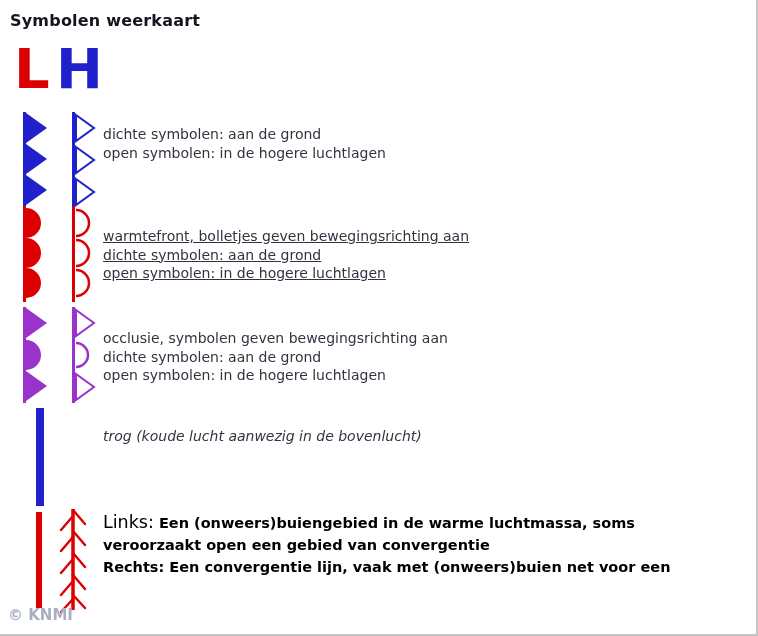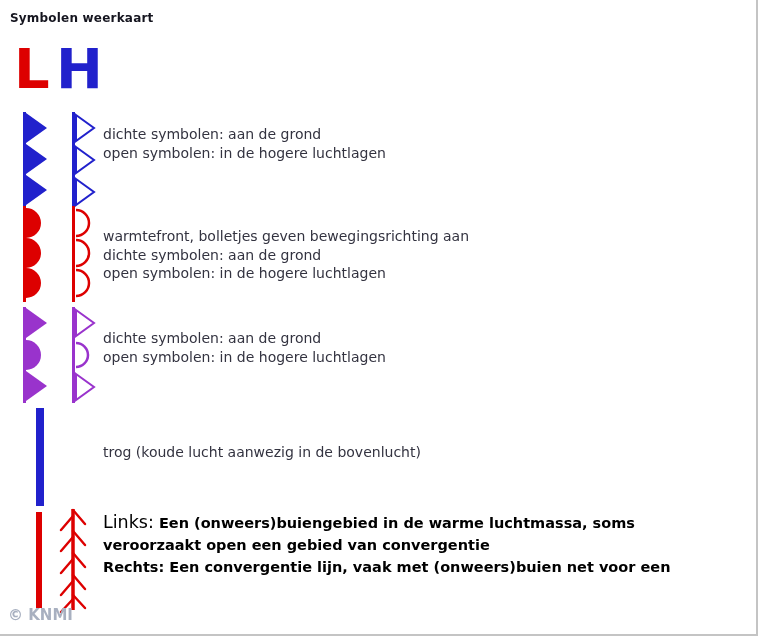--- a/index.html
+++ b/index.html
@@ -8,21 +8,21 @@
     width:758px; height:636px;
     background:var(--bg,#fff);
     border-right:2px solid var(--border,#c4c4c4);
     border-bottom:2px solid var(--border,#c4c4c4);
     box-sizing:border-box;
     font-family:"DejaVu Sans","Liberation Sans",sans-serif;
     overflow:hidden;
   }
   .title {
     position:absolute; left:10px; top:11px;
-    font-size:12px; font-weight:bold; color:var(--heading,#15151f);
+    font-size:16px; font-weight:bold; color:var(--heading,#15151f);
     letter-spacing:.2px;
     text-align:center;
   }
   .pressure-letter {
     position:absolute; top:40px;
     font-size:56px; font-weight:bold; line-height:58px;
   }
   .letter-low  { left:14px; color:var(--red,#dd0000); }
   .letter-high { left:56px; color:var(--blue,#2121cc); }
   .desc {
@@ -81,21 +81,21 @@
       <rect x="0" y="0" width="3" height="96" fill="currentColor"></rect>
       <path d="M3,2 A15,15 0 0 1 3,32 Z M3,32 A15,15 0 0 1 3,62 Z M3,62 A15,15 0 0 1 3,92 Z" fill="currentColor"></path>
     </svg>
   </span>
   <span class="sym c-red" style="left:72px; top:206px;">
     <svg width="26" height="96" viewBox="0 0 26 96">
       <rect x="0" y="0" width="3" height="96" fill="currentColor"></rect>
       <path d="M4,4 A13,13 0 0 1 4,30 M4,34 A13,13 0 0 1 4,60 M4,64 A13,13 0 0 1 4,90" fill="none" stroke="currentColor" stroke-width="2.5"></path>
     </svg>
   </span>
-  <div class="desc" style="top:227px;">
+  <div class="desc" style="top:227px;text-decoration:underline;">
     <div>warmtefront, bolletjes geven bewegingsrichting aan</div>
     <div>dichte symbolen: aan de grond</div>
     <div>open symbolen: in de hogere luchtlagen</div>
   </div>
 
   <span class="sym c-purple" style="left:23px; top:307px;">
     <svg width="26" height="96" viewBox="0 0 26 96">
       <rect x="0" y="0" width="3" height="96" fill="currentColor"></rect>
       <path d="M3,1 L24,16 L3,31 Z" fill="currentColor"></path>
       <path d="M3,33 A15,15 0 0 1 3,63 Z" fill="currentColor"></path>
@@ -104,26 +104,27 @@
   </span>
   <span class="sym c-purple" style="left:72px; top:307px;">
     <svg width="26" height="96" viewBox="0 0 26 96">
       <rect x="0" y="0" width="3" height="96" fill="currentColor"></rect>
       <path d="M4,3 L22,16 L4,29 Z" fill="none" stroke="currentColor" stroke-width="2"></path>
       <path d="M4,36 A12,12 0 0 1 4,60" fill="none" stroke="currentColor" stroke-width="2.5"></path>
       <path d="M4,67 L22,80 L4,93 Z" fill="none" stroke="currentColor" stroke-width="2"></path>
     </svg>
   </span>
   <div class="desc" style="top:329px;">
+    <div>occlusie, symbolen geven bewegingsrichting aan</div>
     <div>dichte symbolen: aan de grond</div>
     <div>open symbolen: in de hogere luchtlagen</div>
   </div>
 
   <div class="vline trough-line"></div>
-  <div class="desc" style="top:443px;">
+  <div class="desc" style="top:427px;font-style:italic;">
     <div>trog (koude lucht aanwezig in de bovenlucht)</div>
   </div>
 
   <div class="vline squall-line"></div>
   <span class="sym c-red" style="left:55px; top:507px;">
     <svg width="36" height="106" viewBox="0 0 36 106">
       <path d="M18,2 L18,103" stroke="currentColor" stroke-width="3.5" fill="none"></path>
       <path d="M18,3 L30,17 M18,9 L6,23 M18,24 L30,38 M18,30 L6,44 M18,46 L30,60 M18,52 L6,66 M18,68 L30,82 M18,74 L6,88 M18,88 L30,101 M18,92 L6,105" stroke="currentColor" stroke-width="2.4" fill="none" stroke-linecap="round"></path>
     </svg>
   </span>

